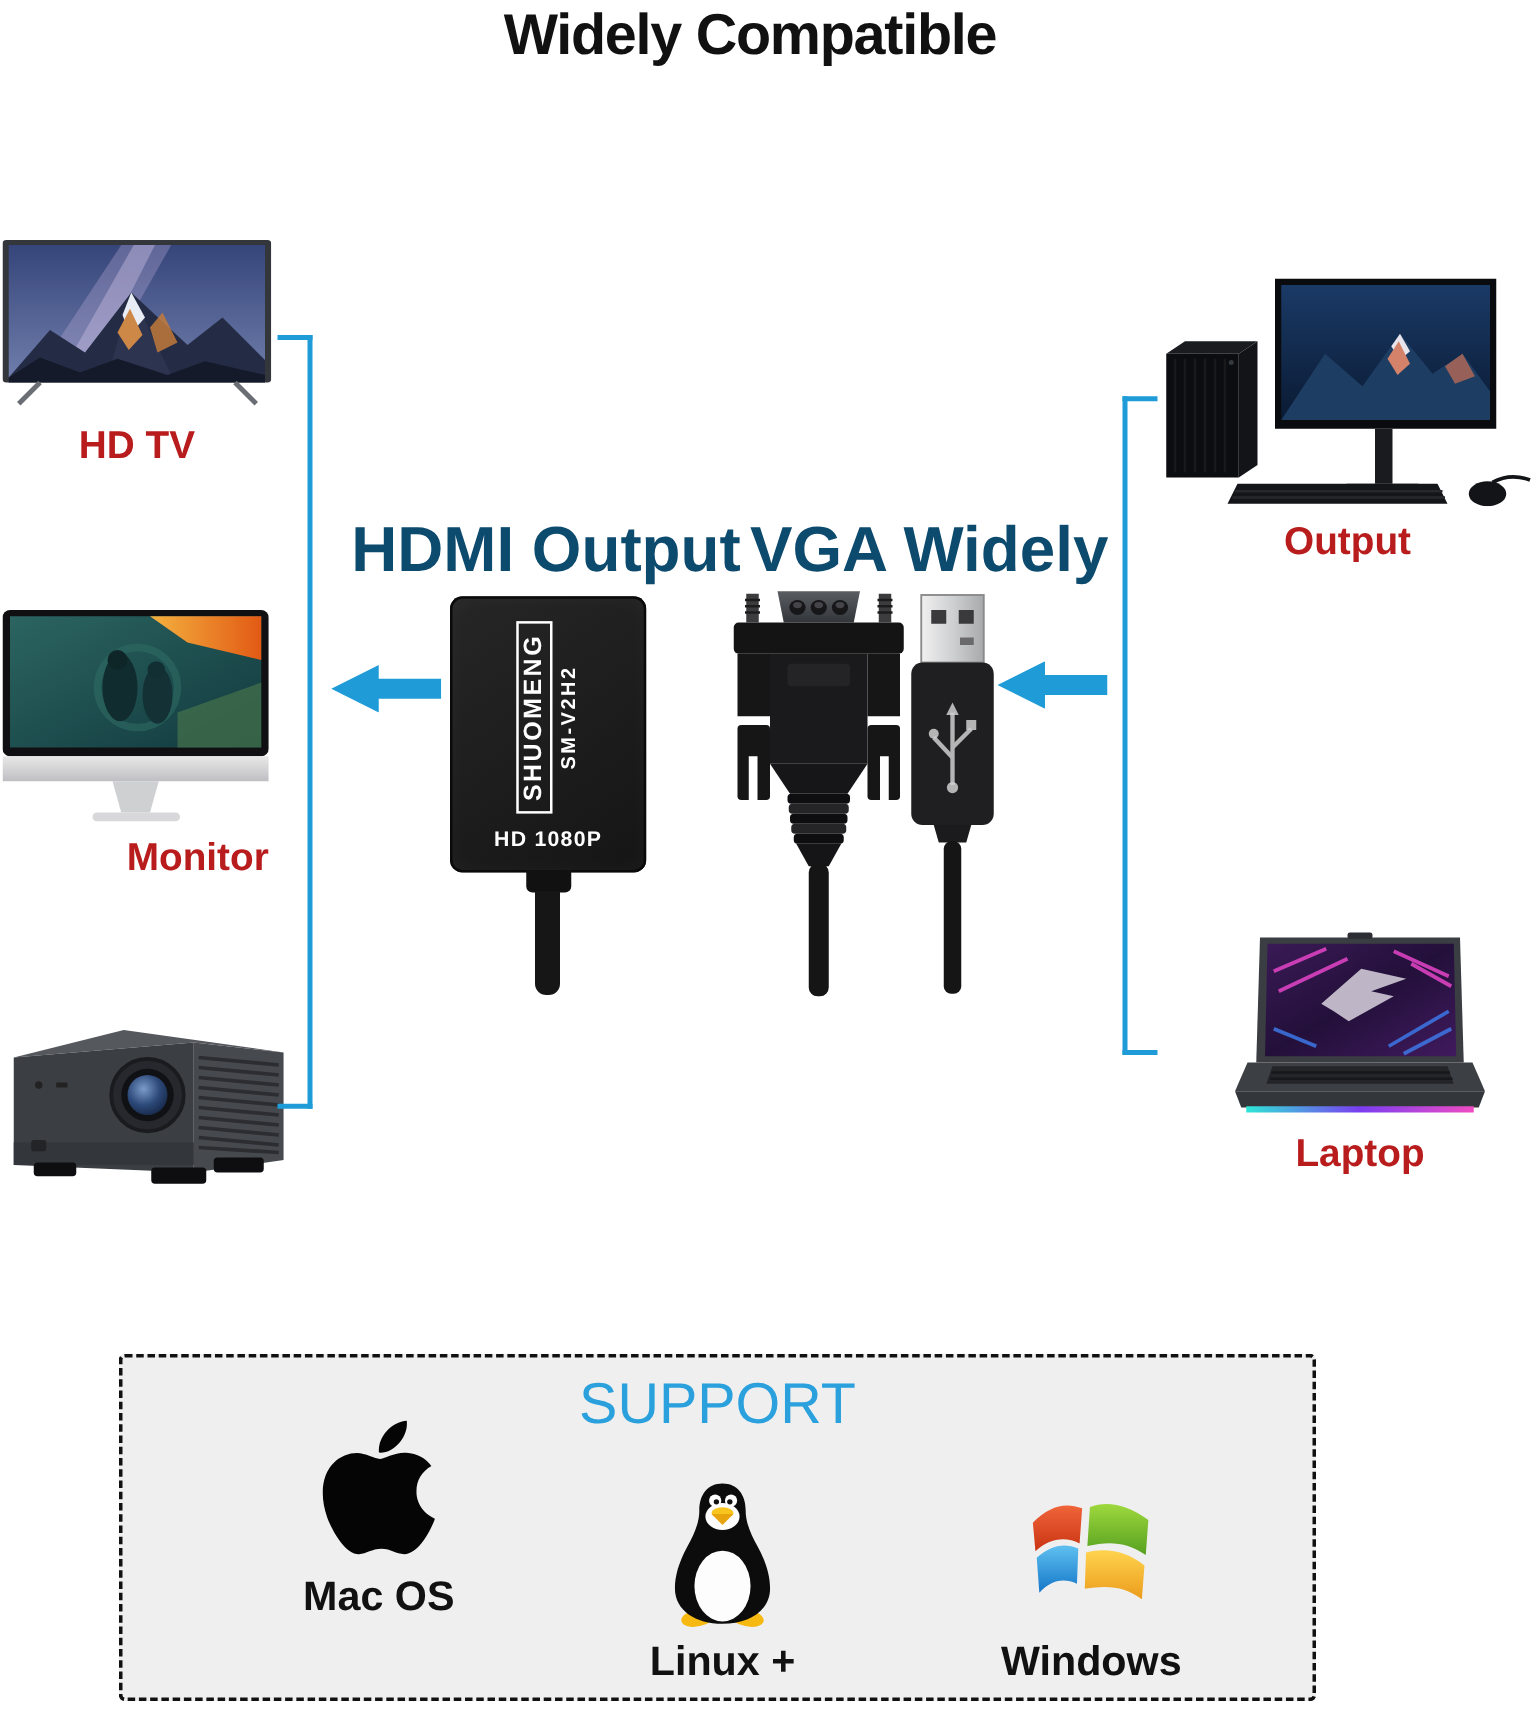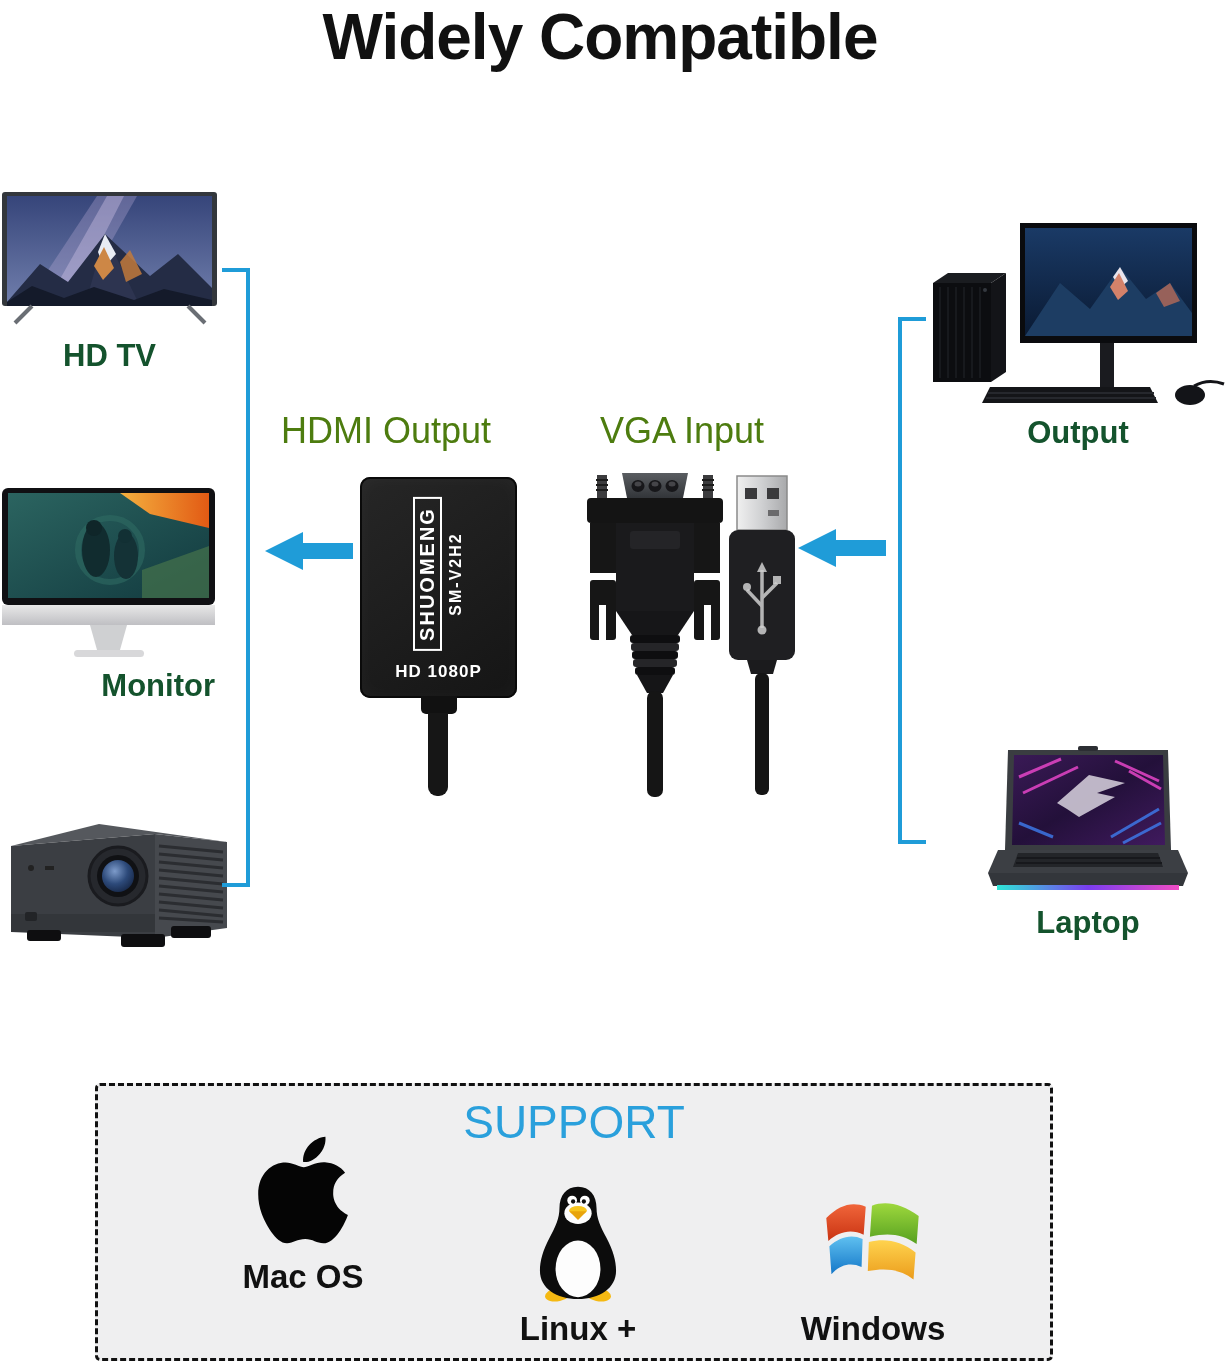--- a/index.html
+++ b/index.html
@@ -2,26 +2,26 @@
 <html><head>
 <meta charset="utf-8">
 <style>
   html,body{margin:0;padding:0;background:#fff;}
   .canvas{
     position:relative;width:1231px;height:1368px;background:#ffffff;
     font-family:"Liberation Sans", sans-serif;overflow:hidden;
   }
   .page-title{
     position:absolute;left:0;top:0;width:1200px;text-align:center;
-    font-size:64px;font-weight:700;color:#111;letter-spacing:-1px;
+    font-size:46px;font-weight:700;color:#111;letter-spacing:-1px;
   }
   .device{position:absolute;text-align:center;}
   .device svg{display:block;margin:0 auto;}
-  .device-label{font-size:31px;font-weight:700;color:#14532d;margin-top:10px;}
-  .io-label{position:absolute;font-size:36px;font-weight:400;color:#4d7c0f;}
+  .device-label{font-size:31px;font-weight:700;color:#b91c1c;margin-top:10px;}
+  .io-label{position:absolute;font-size:51px;font-weight:700;color:#0c4a6e;}
   .bracket{position:absolute;border:4px solid #1f9cd8;}
   .bracket.left{left:222px;top:268px;width:24px;height:611px;border-left:none;}
   .bracket.right{left:898px;top:317px;width:24px;height:519px;border-right:none;}
   .arrow{position:absolute;}
   
   .adapter-box{
     position:absolute;left:360px;top:477px;width:157px;height:221px;
     background:linear-gradient(145deg,#262626,#151515);
     border-radius:10px;box-shadow:inset 0 0 0 2px #0a0a0a, inset 0 0 20px rgba(255,255,255,0.04);
   }
@@ -216,21 +216,21 @@
         <line x1="34" y1="113" x2="177" y2="113"></line>
           <line x1="33" y1="118" x2="179" y2="118"></line>
       </g>
       <polygon points="5,128 205,128 200,141 10,141" fill="#33363b"></polygon>
       <rect x="14" y="140" width="182" height="5" fill="url(#glow)"></rect>
     </svg>
     <div class="device-label">Laptop</div>
   </div>
 
   <div class="io-label" style="left:281px;top:410px;">HDMI Output</div>
-  <div class="io-label" style="left:600px;top:410px;">VGA Input</div>
+  <div class="io-label" style="left:600px;top:410px;">VGA Widely</div>
 
   <div class="bracket left"></div>
   <div class="bracket right"></div>
 
   <svg class="arrow" style="left:265px;top:532px;" width="88" height="38" viewBox="0 0 88 38">
     <polygon points="88,11 38,11 38,0 0,19 38,38 38,27 88,27" fill="#1f9cd8"></polygon>
   </svg>
   <svg class="arrow" style="left:798px;top:529px;" width="88" height="38" viewBox="0 0 88 38">
     <polygon points="88,11 38,11 38,0 0,19 38,38 38,27 88,27" fill="#1f9cd8"></polygon>
   </svg>

